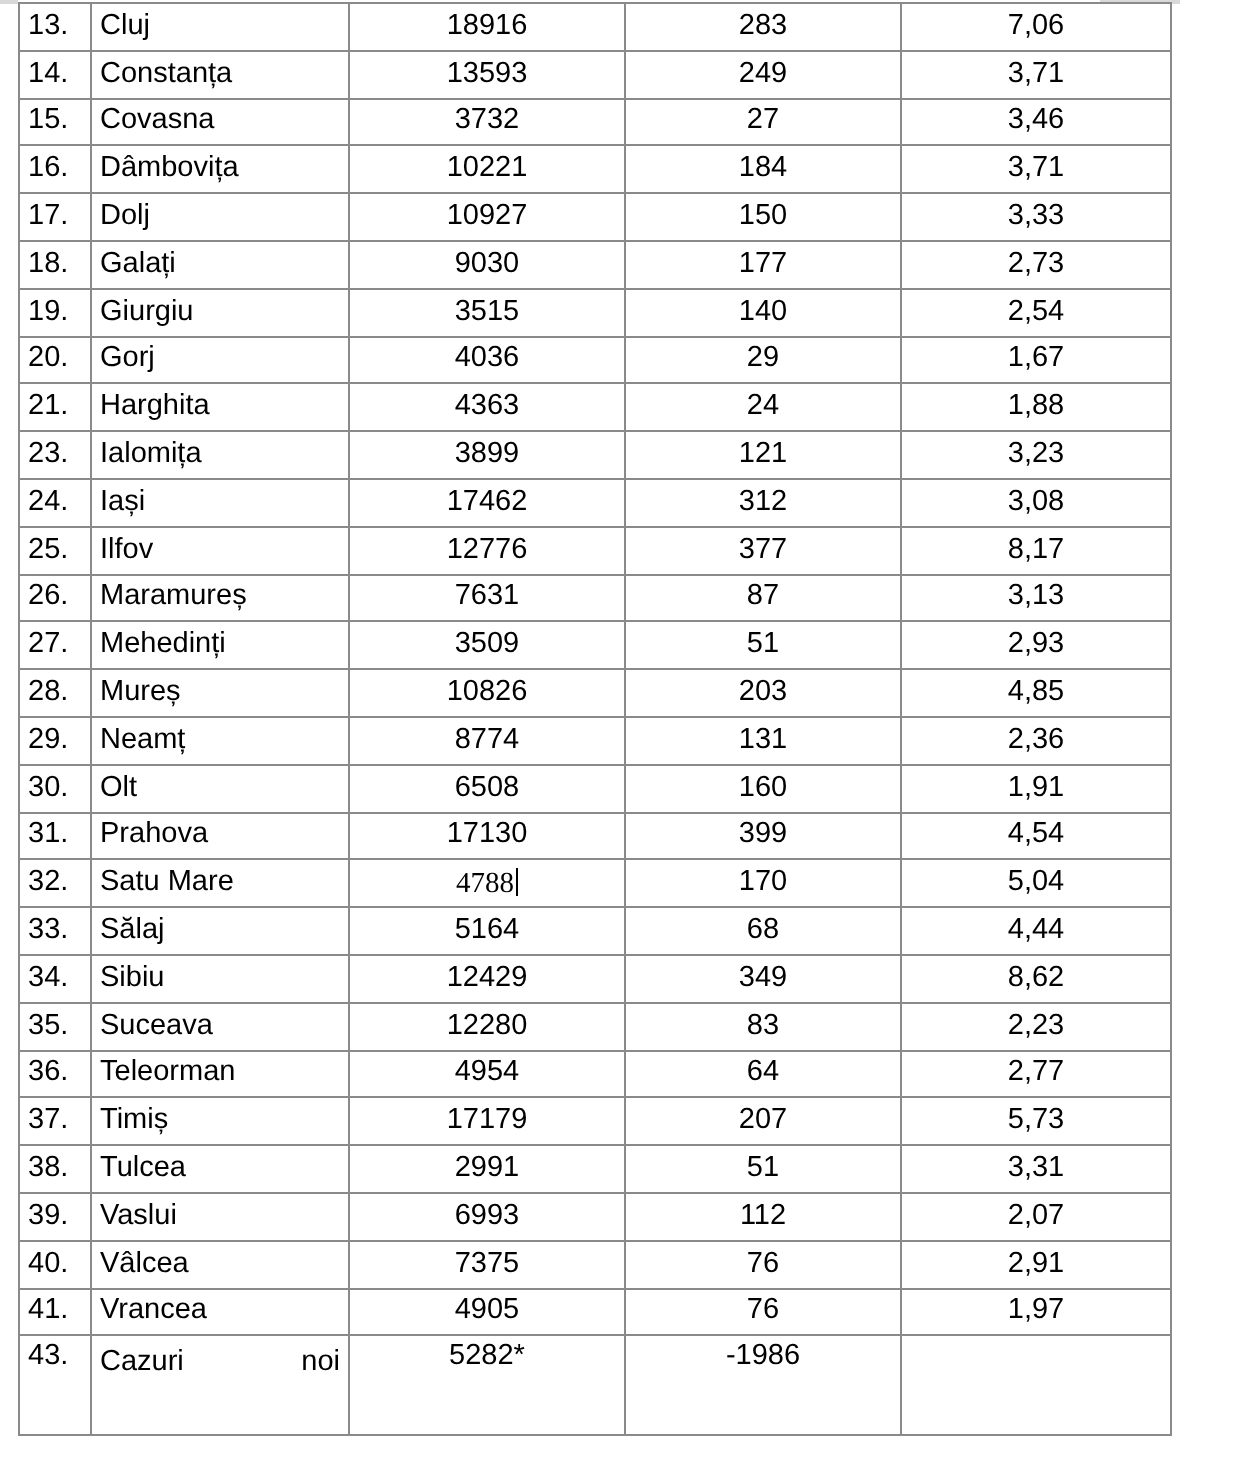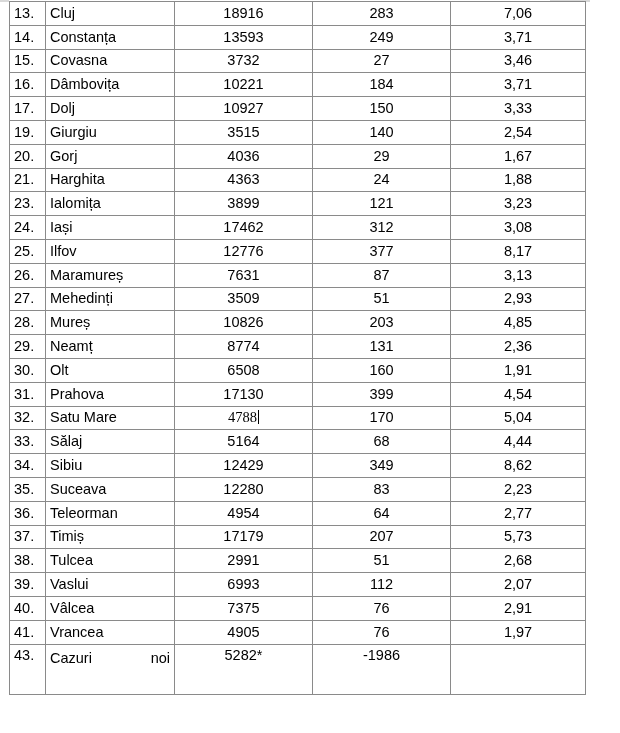--- a/index.html
+++ b/index.html
@@ -156,20 +156,27 @@
             <td class="num">3,71</td>
           </tr>
           <tr>
             <td class="idx">17.</td>
             <td class="name">Dolj</td>
             <td class="num cases">10927</td>
             <td class="num">150</td>
             <td class="num">3,33</td>
           </tr>
           <tr>
+            <td class="idx">18.</td>
+            <td class="name">Galați</td>
+            <td class="num cases">9030</td>
+            <td class="num">177</td>
+            <td class="num">2,73</td>
+          </tr>
+          <tr>
             <td class="idx">19.</td>
             <td class="name">Giurgiu</td>
             <td class="num cases">3515</td>
             <td class="num">140</td>
             <td class="num">2,54</td>
           </tr>
           <tr>
             <td class="idx">20.</td>
             <td class="name">Gorj</td>
             <td class="num cases">4036</td>
@@ -286,21 +293,21 @@
             <td class="name">Timiș</td>
             <td class="num cases">17179</td>
             <td class="num">207</td>
             <td class="num">5,73</td>
           </tr>
           <tr>
             <td class="idx">38.</td>
             <td class="name">Tulcea</td>
             <td class="num cases">2991</td>
             <td class="num">51</td>
-            <td class="num">2,68</td>
+            <td class="num">3,31</td>
           </tr>
           <tr>
             <td class="idx">39.</td>
             <td class="name">Vaslui</td>
             <td class="num cases">6993</td>
             <td class="num">112</td>
             <td class="num">2,07</td>
           </tr>
           <tr>
             <td class="idx">40.</td>

